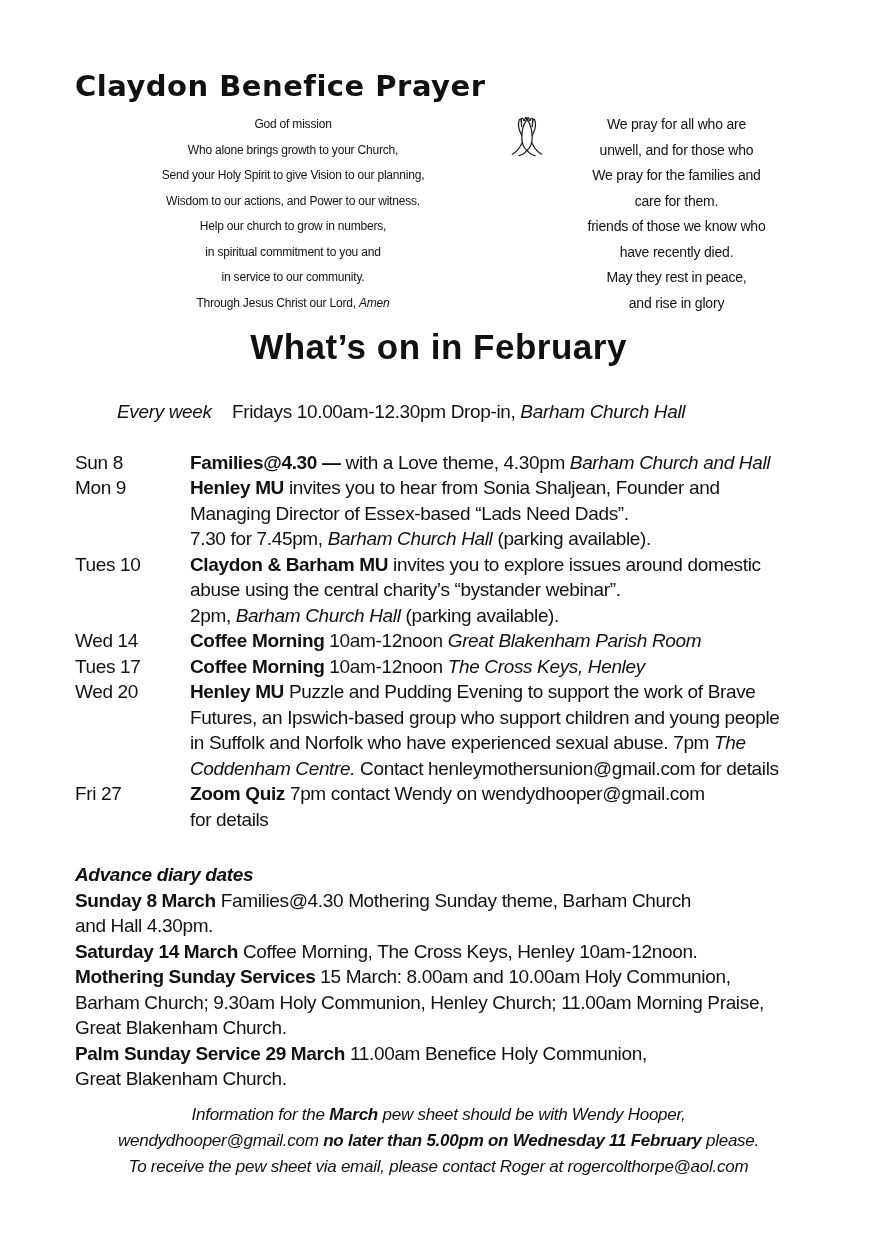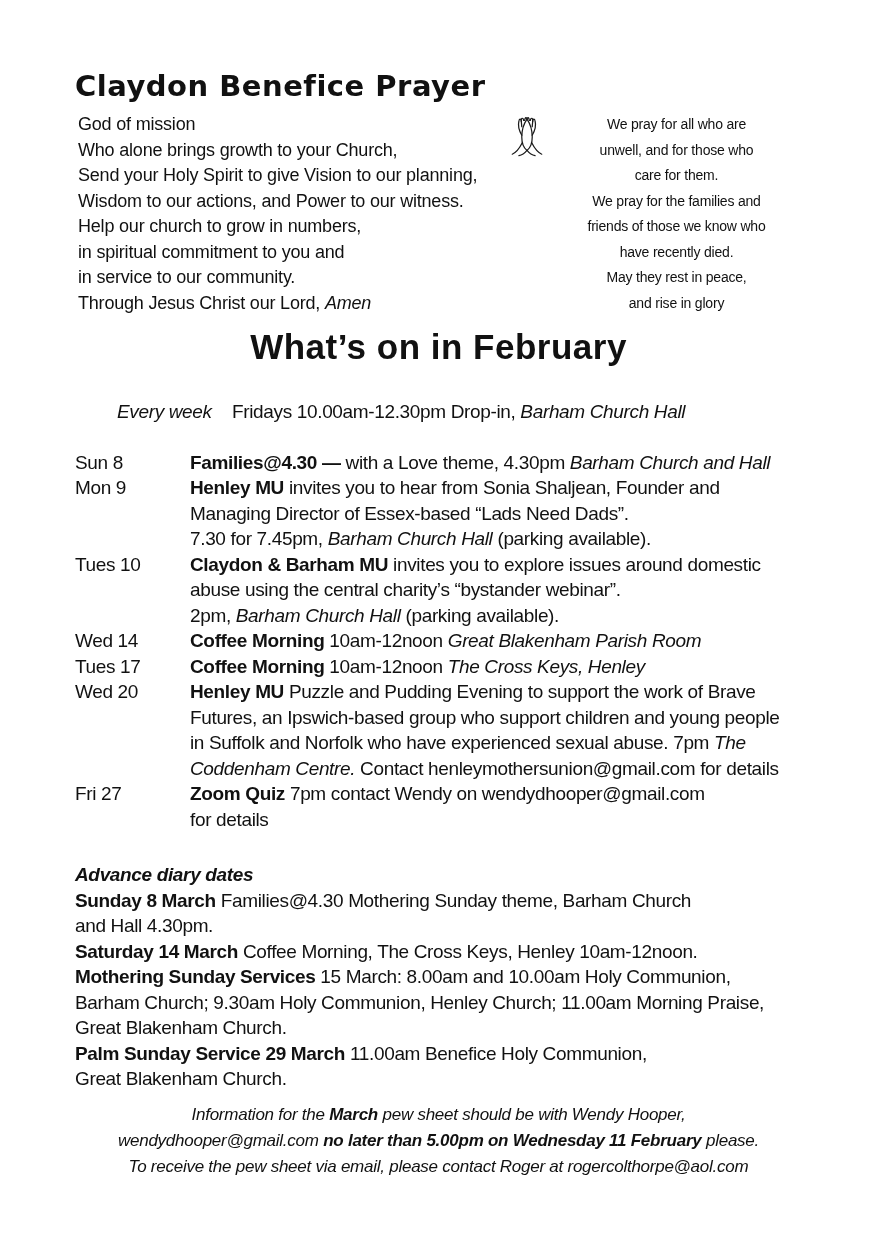--- a/index.html
+++ b/index.html
@@ -15,21 +15,21 @@
     margin:66px 0 0 75px;
     font-family:"DejaVu Sans", sans-serif;
     font-weight:700;
     font-size:29px;
     line-height:40px;
     letter-spacing:0.5px;
     white-space:nowrap;
   }
 
   .prayer-section { display:flex; align-items:flex-start; margin-top:6px; padding-left:78px; padding-right:70px; }
-  .prayer-left  { flex:0 0 430px; font-size:18px; line-height:25.5px; letter-spacing:-0.2px; }
+  .prayer-left  { flex:0 0 430px; text-align:center; font-size:12px; line-height:25.5px; letter-spacing:-0.2px; }
   .hands-wrap   { flex:0 0 36px; padding-top:2px; }
   .prayer-right { flex:1; text-align:center; font-size:14px; line-height:25.5px; letter-spacing:-0.2px; }
   .p-line { white-space:nowrap; }
 
   .whats-heading {
     text-align:center;
     margin-top:8px;
     font-family:Liberation Sans, sans-serif;
     font-weight:700;
     font-size:35px;
@@ -94,22 +94,22 @@
         <path d="M15 30 C12 36 8 40.5 4.5 42"></path>
         <path d="M25 30 C28 36 32 40.5 35.5 42"></path>
         <path d="M20 38 C17.5 41 14.5 43 11.5 43.5"></path>
         <path d="M20 38 C22.5 41 25.5 43 28.5 43.5"></path>
       </svg>
     </div>
 
     <div class="prayer-right">
       <div class="p-line">We pray for all who are</div>
       <div class="p-line">unwell, and for those who</div>
+      <div class="p-line">We pray for the families and</div>
       <div class="p-line">care for them.</div>
-      <div class="p-line">We pray for the families and</div>
       <div class="p-line">friends of those we know who</div>
       <div class="p-line">have recently died.</div>
       <div class="p-line">May they rest in peace,</div>
       <div class="p-line">and rise in glory</div>
     </div>
   </div>
 
   <h2 class="whats-heading">What’s on in February</h2>
 
   <div class="events">

